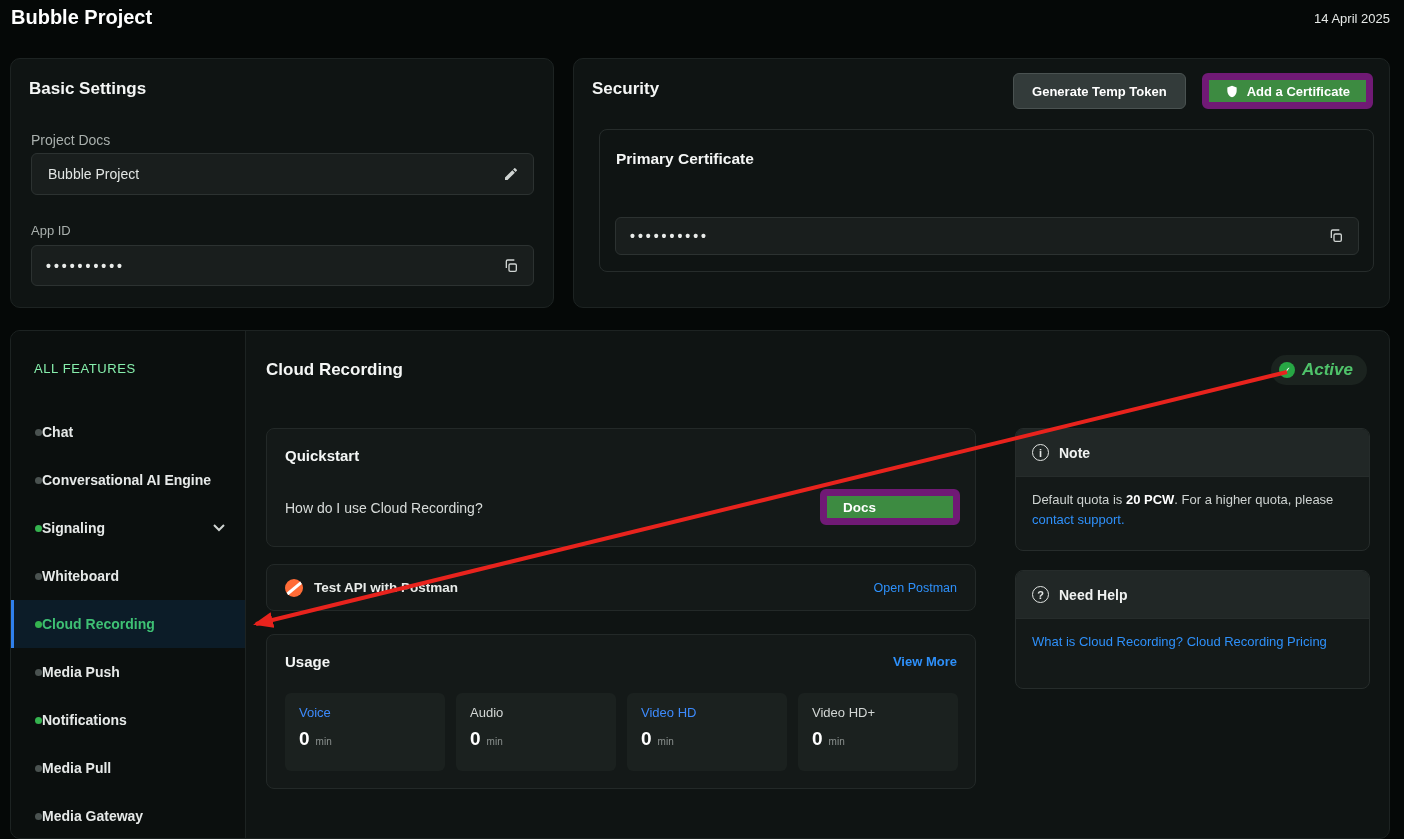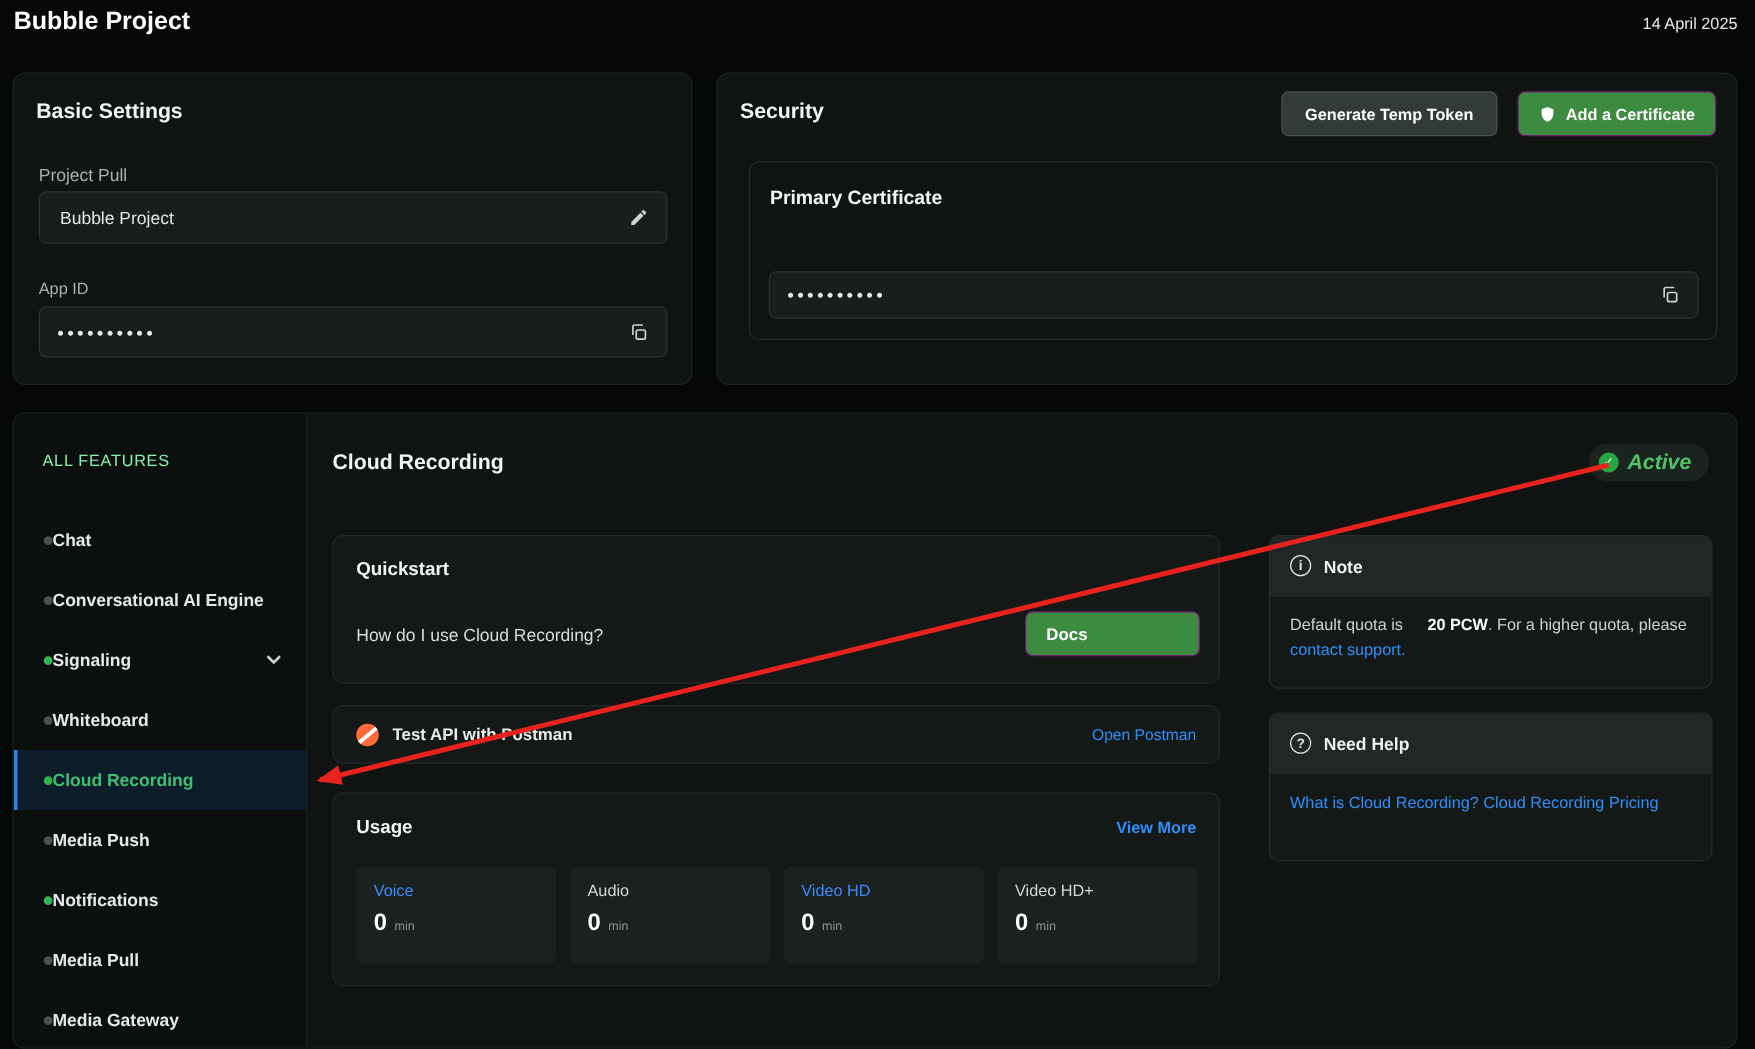--- a/index.html
+++ b/index.html
@@ -22,21 +22,21 @@
   .field input { flex:1; background:transparent; border:none; outline:none; color:#e2e6e4;
                  font-size:14px; font-family:"Liberation Sans",sans-serif; }
   .masked { flex:1; font-size:14px; letter-spacing:3px; font-weight:700; color:#e8ebe9; }
   .field-icon { margin-left:auto; display:flex; align-items:center; cursor:pointer; }
   .label { position:absolute; color:#a9b0ad; font-size:14px; }
 
   
   .btn { display:inline-flex; align-items:center; justify-content:flex-start; gap:8px;
          border-radius:6px; font-size:13px; font-weight:600; color:#fff; cursor:pointer; }
   .btn-gray  { background:#333b3a; border:1px solid #4a5251; height:36px; padding:0 18px; }
-  .btn-green { background:#3d8b41; border:1px solid #701a75; height:36px; padding:0 16px; }
+  .btn-green { background:#3d8b41; border:7px solid #701a75; height:36px; padding:0 16px; }
 
   
   .sec-buttons { position:absolute; right:16px; top:14px; display:flex; gap:16px; }
   #primary-box { position:absolute; left:25px; top:70px; width:775px; height:143px;
                  border:1px solid #262c2b; border-radius:8px; }
   .pc-title { position:absolute; left:16px; top:20px; font-size:15.5px; font-weight:700; color:#f4f6f5; }
 
   
   #features-panel { overflow:hidden; }
   #sidebar { position:absolute; left:0; top:0; bottom:0; width:235px; background:#0b0f0e; border-right:1px solid #1d2322; }
@@ -90,33 +90,33 @@
   #note-card { left:1004px; top:97px; height:123px; }
   #help-card { left:1004px; top:239px; height:119px; }
   .info-head { height:48px; background:#212726; display:flex; align-items:center; padding:0 16px; gap:10px;
                border-bottom:1px solid #262c2b; }
   .circle-icon { width:17px; height:17px; border:1.5px solid #e2e5e3; border-radius:50%;
                  display:flex; align-items:center; justify-content:center;
                  font-size:11px; color:#e2e5e3; font-weight:600; flex:0 0 auto; }
   .info-title { font-size:14px; font-weight:700; color:#f0f2f1; }
   .info-body { padding:13px 16px; font-size:13px; line-height:20px; color:#ced3d1; }
   .link { color:#2e90fa; cursor:pointer; }
-  .quota { color:#ffffff; font-weight:700;margin-left:16px; }
+  .quota { color:#ffffff; font-weight:700; }
 
   #annotation-arrow { position:absolute; left:0; top:0; z-index:60; pointer-events:none; }
 </style>
 </head>
 <body>
 
 <div id="page-title">Bubble Project</div>
 <div id="page-date">14 April 2025</div>
 
 <div class="card" style="left:10px; top:58px; width:544px; height:250px;">
   <div class="card-title">Basic Settings</div>
-  <div class="label" style="left:20px; top:73px;">Project Pull</div>
+  <div class="label" style="left:20px; top:73px;">Project Docs</div>
   <div class="field" style="left:20px; top:94px; width:503px; height:42px;">
     <input type="text" value="Bubble Project" style="">
     <span class="field-icon">
       <svg width="16" height="16" viewBox="0 0 24 24">
           <path d="M3 17.25V21h3.75L17.8 9.94l-3.75-3.75L3 17.25zM20.7 7.04a1 1 0 0 0 0-1.41l-2.34-2.34a1 1 0 0 0-1.41 0l-1.83 1.83 3.75 3.75 1.83-1.83z" fill="#cfd4d2"></path>
         </svg>
     </span>
   </div>
   <div class="label" style="left:20px; top:164px; font-size:13px;">App ID</div>
   <div class="field" style="left:20px; top:186px; width:503px; height:41px;">

